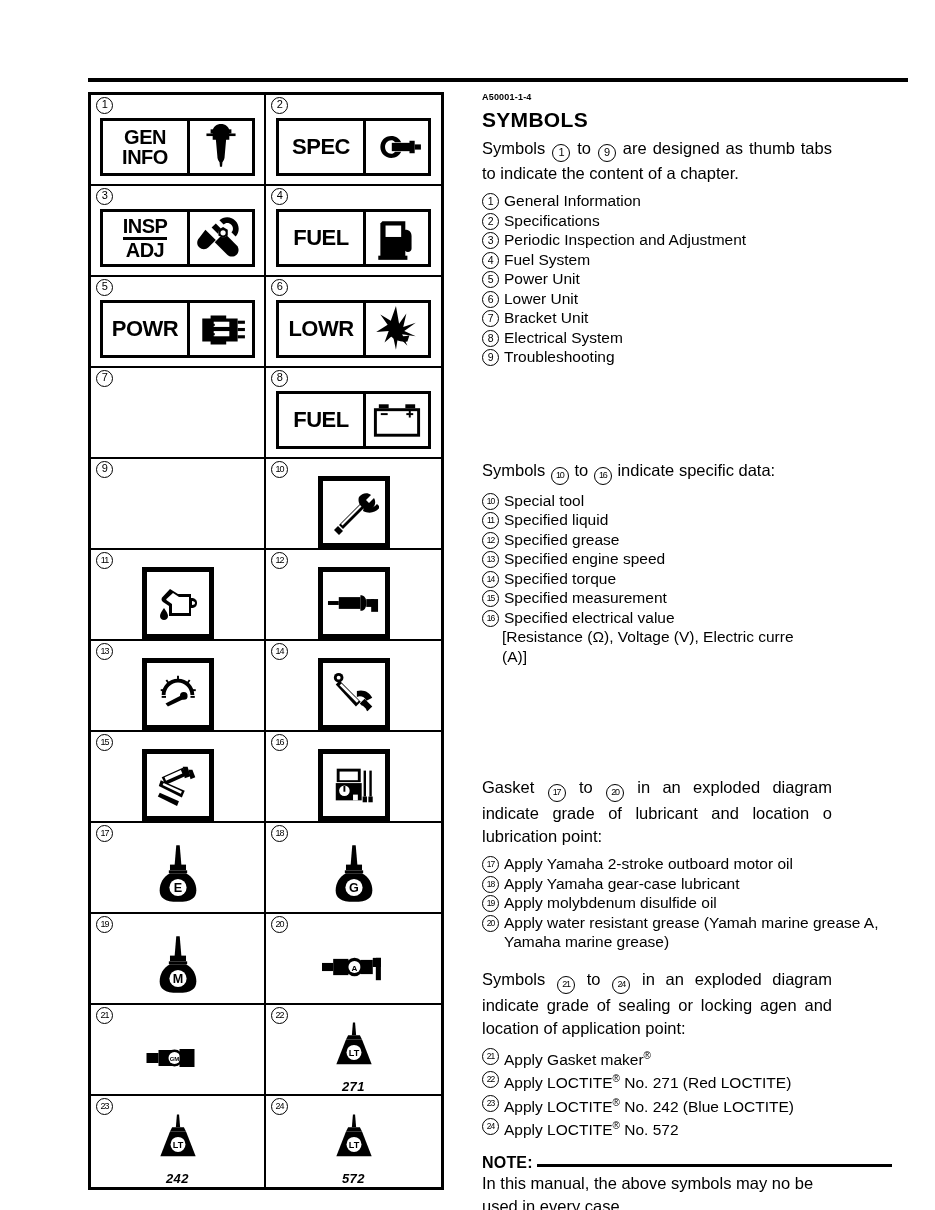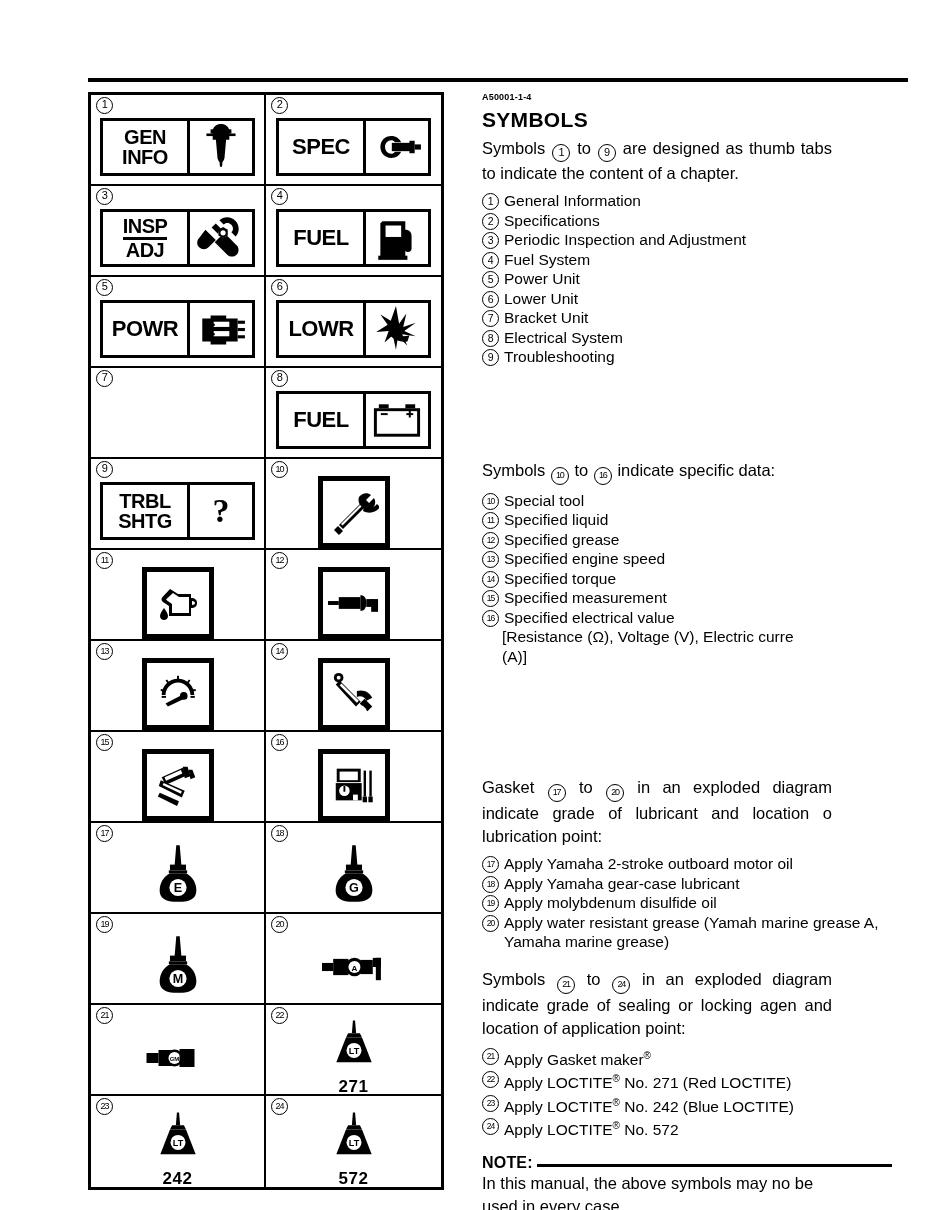--- a/index.html
+++ b/index.html
@@ -87,22 +87,23 @@
 
   
   .framed{
     width:62px;height:62px;
     border:5px solid #000;
     display:flex;align-items:center;justify-content:center;
     background:#fff;
   }
   .plainpic{display:flex;align-items:center;justify-content:center;flex-direction:column;}
   .lt-label{
-    font-size:17px;font-weight:bold;margin-top:8px;letter-spacing:0.5px;
+    font-size:13px;font-weight:bold;margin-top:8px;letter-spacing:0.5px;
     font-family:"Liberation Sans", sans-serif;
+    font-style:italic;
   }
 
   
   .txt{
     position:absolute;left:482px;top:92px;width:455px;
   }
   .doccode{
     font-size:9px;letter-spacing:0.2px;margin:0 0 6px 0;font-weight:bold;
   }
   h1.title{
@@ -291,29 +292,20 @@
                 <rect fill="#000" x="22" y="26" width="14" height="4"></rect>
                 <rect fill="#000" x="74" y="26" width="14" height="4"></rect>
                 <rect fill="#000" x="79" y="21" width="4" height="14"></rect>
               </svg>
             </div>
           </div>
         </div>
       </div>
       <div class="cell">
         <div class="cnum">9</div>
-        <div class="cellbody">
-          <div class="tab">
-            <div class="tab-text two">
-              <span>TRBL</span>
-              <span>SHTG</span>
-            </div>
-            <div class="tab-pic q">?</div>
-          </div>
-        </div>
       </div>
       <div class="cell col2">
         <div class="cnum wide">10</div>
         <div class="cellbody">
           <div class="framed">
             <svg viewBox="0 0 100 100" width="50" height="50" xmlns="http://www.w3.org/2000/svg">
               <path fill="#000" d="M10 86l10 10 8-8-10-10z"></path>
               <path fill="#000" d="M20 76L66 30l8 8-46 46z"></path>
               <path fill="#fff" d="M24 74l40-40 3 3-40 40z"></path>
               <path fill="#000" d="M60 20c6-8 17-10 24-4l-10 10 6 6 10-10c5 8 2 18-6 22-5 3-11 2-15-1l-6-6c-4-4-5-12-3-17z"></path>

